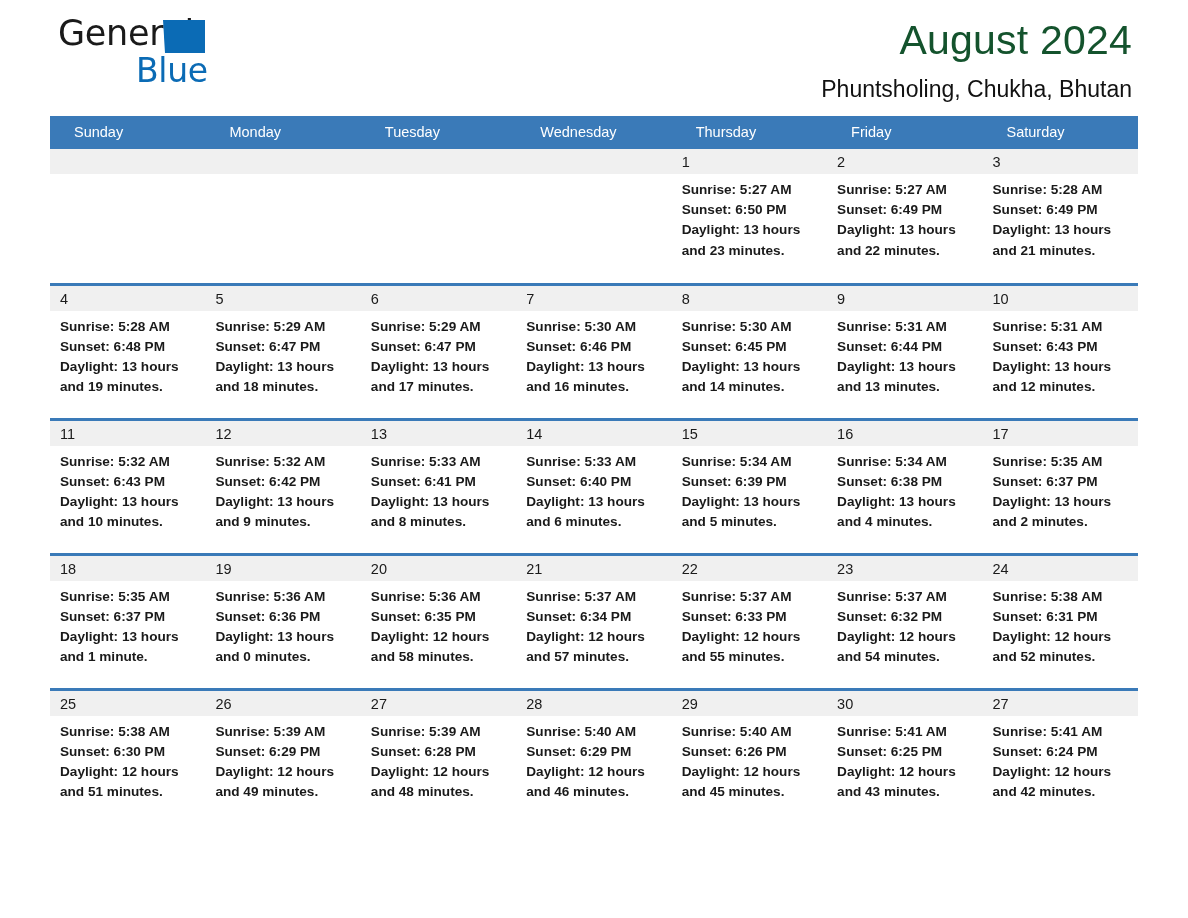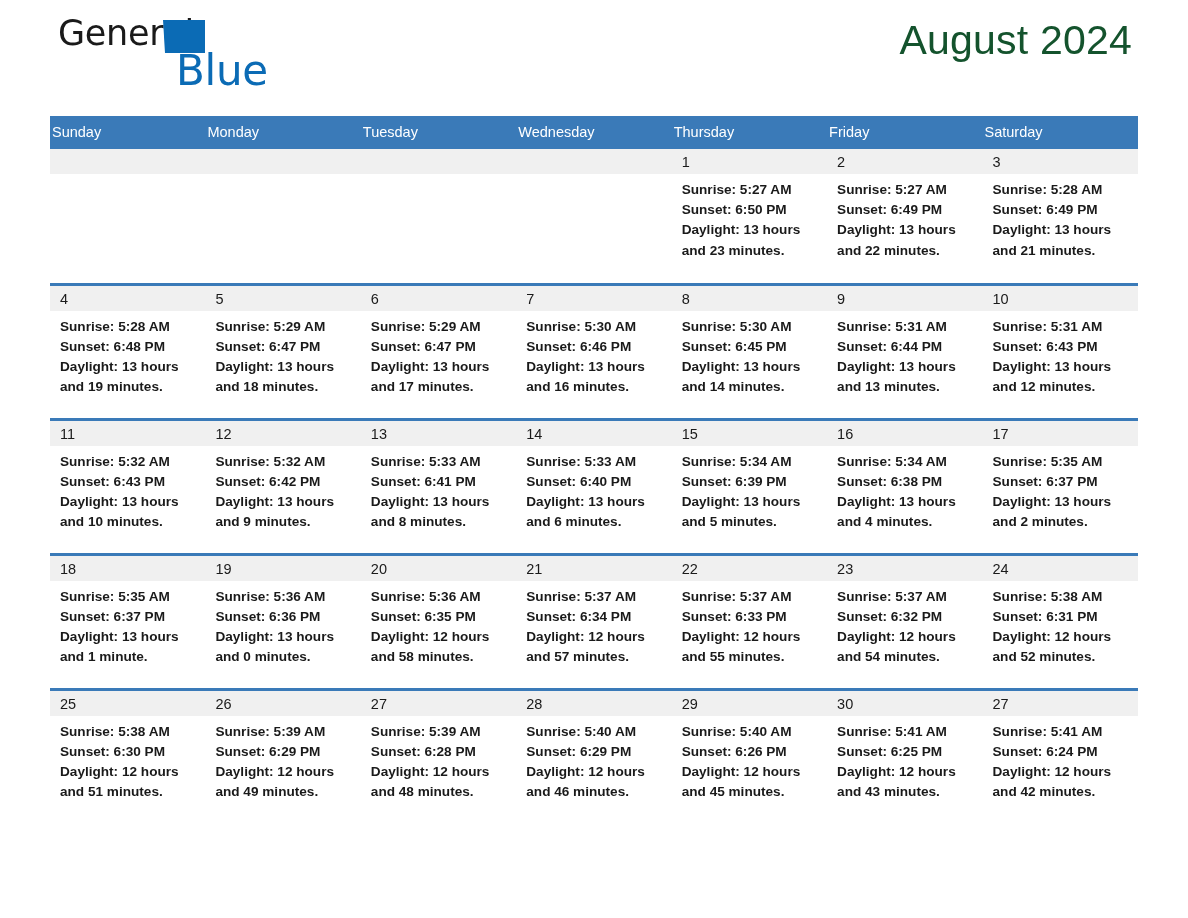--- a/index.html
+++ b/index.html
@@ -52,27 +52,26 @@
     position: absolute;
     left: 105px;
     top: 8px;
     width: 42px;
     height: 34px;
   }
   .logo-blue {
     position: absolute;
     left: 78px;
     top: 38px;
-    font-size: 42px;
+    font-size: 33px;
     letter-spacing: -0.3px;
     color: #0b6bb5;
     font-family: "DejaVu Sans", sans-serif;
     font-weight: 400;
     line-height: 42px;
-    margin-left: 40px;
   }
 
   .title-block {
     position: absolute;
     right: 6px;
     top: 0;
     text-align: right;
   }
   .cal-title {
     font-size: 41px;
@@ -101,21 +100,21 @@
     width: 1088px;
   }
   table.cal col { width: 155.43px; }
 
   thead th {
     background: #3a7ab8;
     color: #ffffff;
     font-size: 14.5px;
     font-weight: 400;
     text-align: left;
-    padding: 8px 0 9px 2px;
+    padding: 8px 0 9px 24px;
     height: 30px;
     vertical-align: middle;
   }
 
   td.day {
     vertical-align: top;
     padding: 0;
     height: 135px;
     border-top: 3px solid #3a7ab8;
     background: #ffffff;
@@ -155,20 +154,21 @@
         <svg width="42" height="34" viewBox="0 0 42 34" xmlns="http://www.w3.org/2000/svg">
           <polygon points="0,0 42,0 42,34 0,34 0,0" fill="none"></polygon>
           <polygon points="0,0 42,0 42,33 2,33" fill="#0b6bb5"></polygon>
         </svg>
       </span>
       <span class="logo-blue">Blue</span>
     </div>
 
     <div class="title-block">
       <div class="cal-title">August 2024</div>
+      <div class="cal-subtitle">Phuntsholing, Chukha, Bhutan</div>
     </div>
 
   </div>
 
   <div class="calendar">
     <table class="cal">
       <colgroup>
         <col>
           <col>
           <col>

